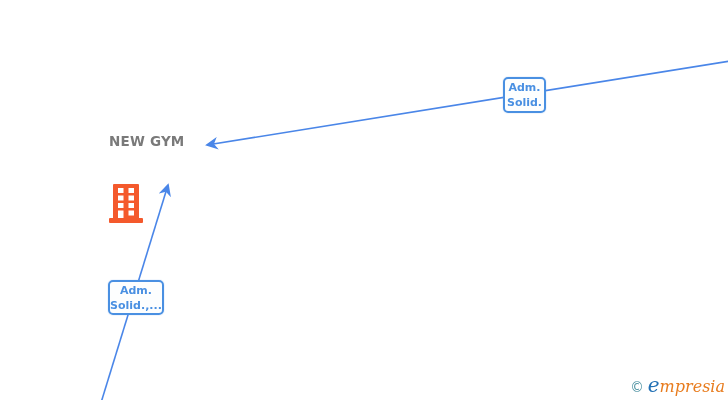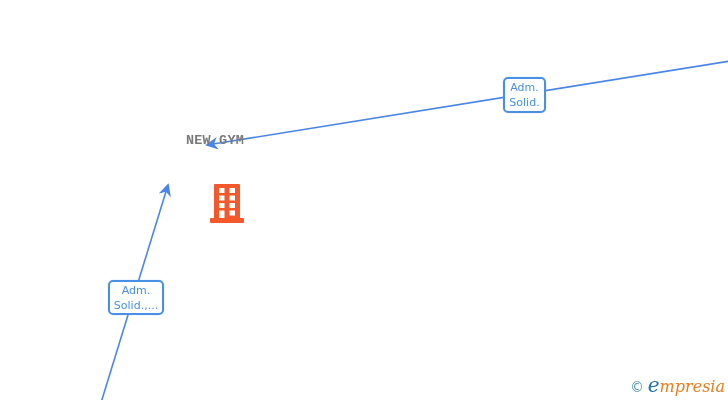--- a/index.html
+++ b/index.html
@@ -16,26 +16,25 @@
     left: 0; top: 0;
     width: 728px; height: 400px;
   }
   .edge-line {
     stroke: #4a86e8;
     stroke-width: 1.6;
     fill: none;
   }
   .company-node {
     position: absolute;
-    left: 124px;
+    left: 109px;
     top: 101px;
     width: 120px;
-    text-align: right;
+    text-align: left;
     cursor: pointer;
-    font-family: Liberation Mono, monospace;
   }
   .company-name {
     color: #7a7a7a;
     font-weight: bold;
     font-size: 13.5px;
     line-height: 16px;
     white-space: pre;
     letter-spacing: 0.2px;
   }
   .building-wrap {
@@ -44,21 +43,21 @@
   }
   .edge-label {
     position: absolute;
     box-sizing: border-box;
     border: 2px solid #4a90e2;
     border-radius: 5px;
     background: #fdfefe;
     box-shadow: 0 0 0 1px rgba(74,144,226,0.08);
     color: #4a90e2;
     font-size: 11px;
-    font-weight: normal;
+    font-weight: bold;
     line-height: 15px;
     display: flex;
     flex-direction: column;
     align-items: center;
     justify-content: center;
     text-align: center;
     cursor: pointer;
   }
   .edge-label-1 { left: 503px; top: 77px;  width: 43px; height: 36px; }
   .edge-label-2 { left: 108px; top: 280px; width: 56px; height: 35px; }

